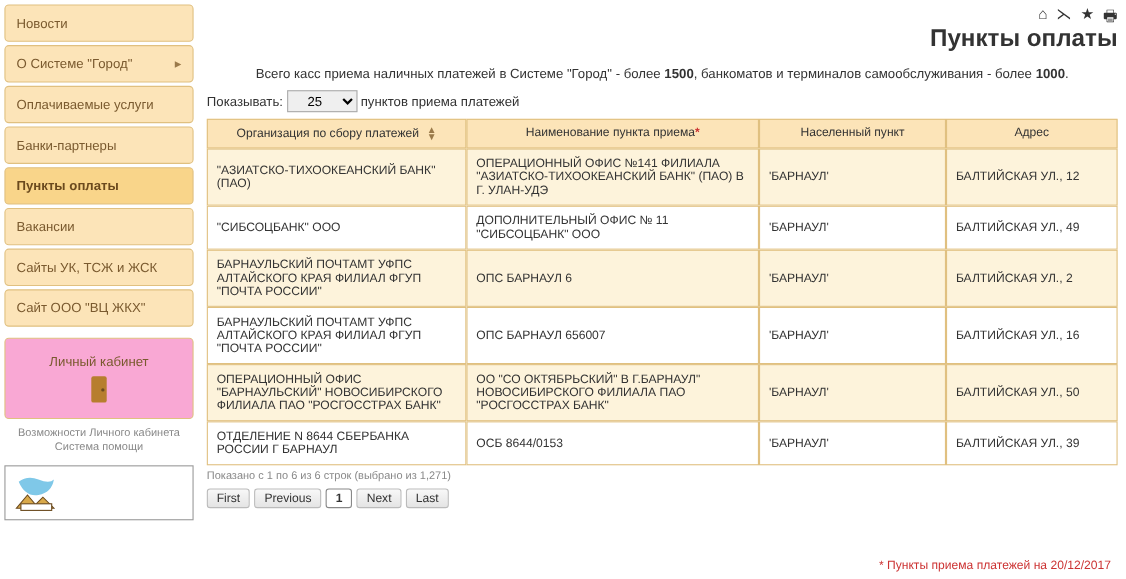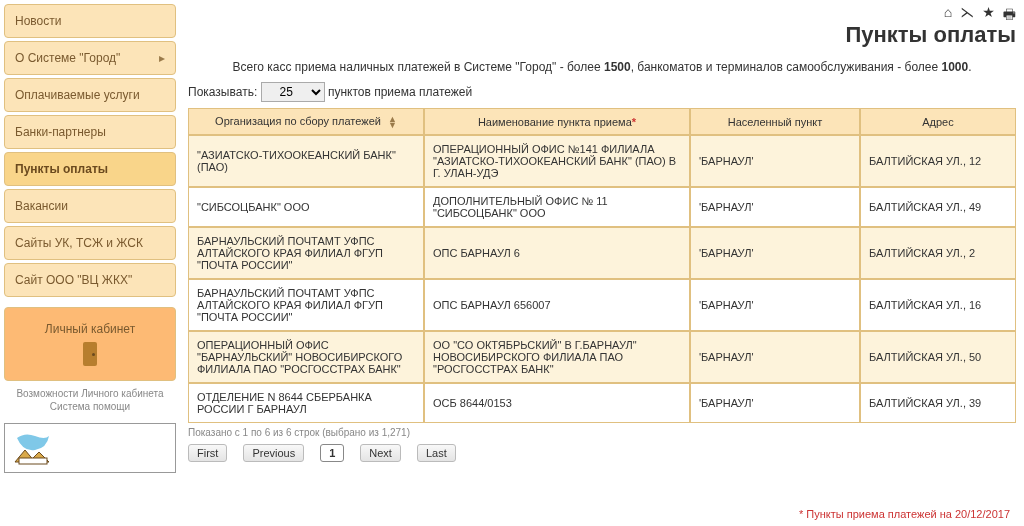--- a/index.html
+++ b/index.html
@@ -41,21 +41,21 @@
     content: "▸";
     position: absolute;
     right: 10px;
     top: 50%;
     transform: translateY(-50%);
     color: #9a7a4a;
     font-size: 12px;
   }
   .cabinet {
     margin-top: 10px;
-    background: #fdba74;
+    background: #f9a8d4;
     border: 1px solid #e0c080;
     border-radius: 4px;
     padding: 14px 10px;
     text-align: center;
     color: #7a5a2f;
     cursor: pointer;
   }
   .cabinet .icon {
     width: 14px;
     height: 24px;
@@ -182,21 +182,21 @@
   table.data tr.odd td { background: #fdf3db; }
   table.data tr.even td { background: #fff; }
   .table-footer {
     font-size: 10px;
     color: #888;
     margin-top: 4px;
   }
   .pager {
     margin-top: 6px;
     display: flex;
-    gap: 16px;
+    gap: 4px;
   }
   .pager button {
     border: 1px solid #bbb;
     background: linear-gradient(#f8f8f8, #e4e4e4);
     border-radius: 3px;
     padding: 2px 8px;
     font-size: 11px;
     cursor: pointer;
     color: #333;
   }

